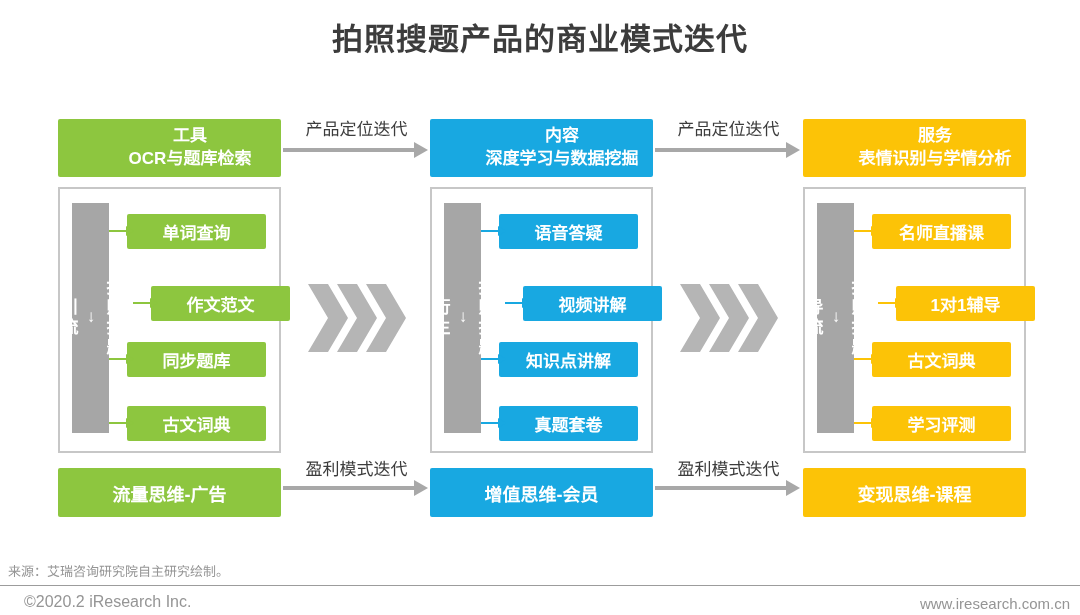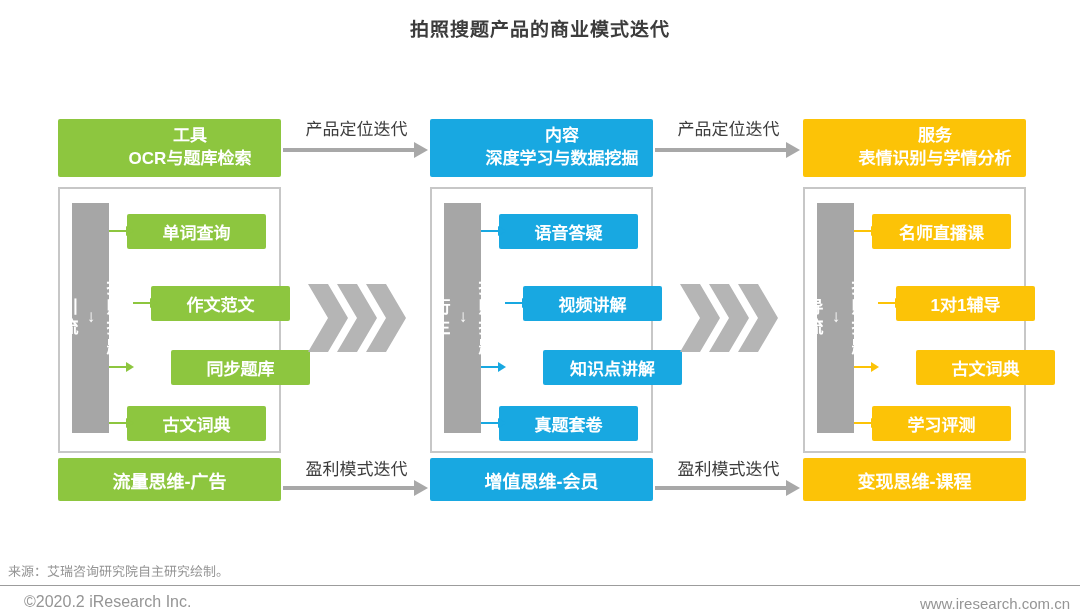--- a/index.html
+++ b/index.html
@@ -1,21 +1,21 @@
 <!DOCTYPE html>
 <html lang="zh-CN" style="--green: #8dc63f; --blue: #18a8e1; --yellow: #fcc307; --gray-bar: #a6a6a6; --chevron: #b5b5b5; --arrow: #a8a8a8; --title-text: #3c3c3c; --footer-text: #959595;"><head>
 <meta charset="utf-8">
 <style>
   html,body{margin:0;padding:0;background:#ffffff;}
   body{font-family:"Liberation Sans","DejaVu Sans",sans-serif;}
   #stage{position:relative;width:1080px;height:615px;background:#fff;overflow:hidden;}
 
   
   .page-title{position:absolute;left:0;top:14px;width:1080px;text-align:center;
-    font-size:19px;font-weight:800;color:var(--title-text);letter-spacing:1px;}
+    font-size:31px;font-weight:800;color:var(--title-text);letter-spacing:1px;}
 
   
   .column{position:absolute;top:119px;width:223px;height:392px;}
   .c1{left:58px;} .c2{left:430px;} .c3{left:803px;}
 
   .box{box-sizing:border-box;border-radius:2px;color:#fff;font-weight:700;}
 
   .stage-header{position:absolute;left:0;top:0;width:223px;height:58px;
     display:flex;flex-direction:column;align-items:center;justify-content:center;
     font-size:17px;line-height:1.35;text-align:center;padding-left:41px;}
@@ -23,28 +23,28 @@
   .panel{position:absolute;left:0;top:68px;width:223px;height:266px;
     box-sizing:border-box;border:2px solid #c7c7c7;background:#fff;}
 
   .rail{position:absolute;left:12px;top:14px;width:37px;height:230px;
     background:var(--gray-bar);color:#fff;font-weight:700;font-size:17px;
     display:flex;flex-direction:column;align-items:center;justify-content:center;
     writing-mode:vertical-rl;text-orientation:upright;letter-spacing:3px;}
   .rail .rail-arrow{margin:6px 0;font-weight:400;}
 
   .item-row{position:absolute;left:49px;width:165px;height:52px;display:flex;align-items:center;}
-  .r0{top:16px;} .r1{top:88px;padding-left:24px;} .r2{top:152px;gap:44px;} .r3{top:208px;}
+  .r0{top:16px;} .r1{top:88px;padding-left:24px;} .r2{top:144px;} .r3{top:208px;}
   .item-arrow{position:relative;width:18px;height:2px;flex:none;}
   .item-arrow::after{content:'';position:absolute;right:-7px;top:50%;transform:translateY(-50%);
     border-left:8px solid transparent;border-top:5px solid transparent;border-bottom:5px solid transparent;}
   .item{flex:none;width:139px;height:35px;display:flex;align-items:center;justify-content:center;
     font-size:17px;}
 
-  .bottom-box{position:absolute;left:0;top:339px;width:223px;height:43px;
+  .bottom-box{position:absolute;left:0;top:349px;width:223px;height:49px;
     display:flex;align-items:center;justify-content:center;font-size:18px;}
 
   
   .col-green  .stage-header,.col-green  .item,.col-green  .bottom-box{background:var(--green);}
   .col-blue   .stage-header,.col-blue   .item,.col-blue   .bottom-box{background:var(--blue);}
   .col-yellow .stage-header,.col-yellow .item,.col-yellow .bottom-box{background:var(--yellow);}
   .col-green  .item-arrow{background:var(--green);}  .col-green  .item-arrow::after{border-left-color:var(--green);}
   .col-blue   .item-arrow{background:var(--blue);}   .col-blue   .item-arrow::after{border-left-color:var(--blue);}
   .col-yellow .item-arrow{background:var(--yellow);} .col-yellow .item-arrow::after{border-left-color:var(--yellow);}
 

